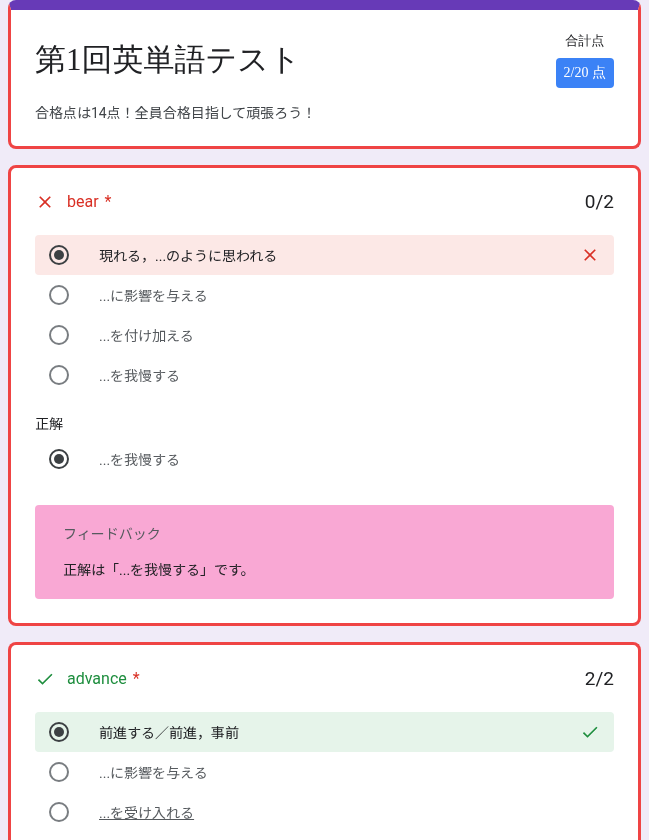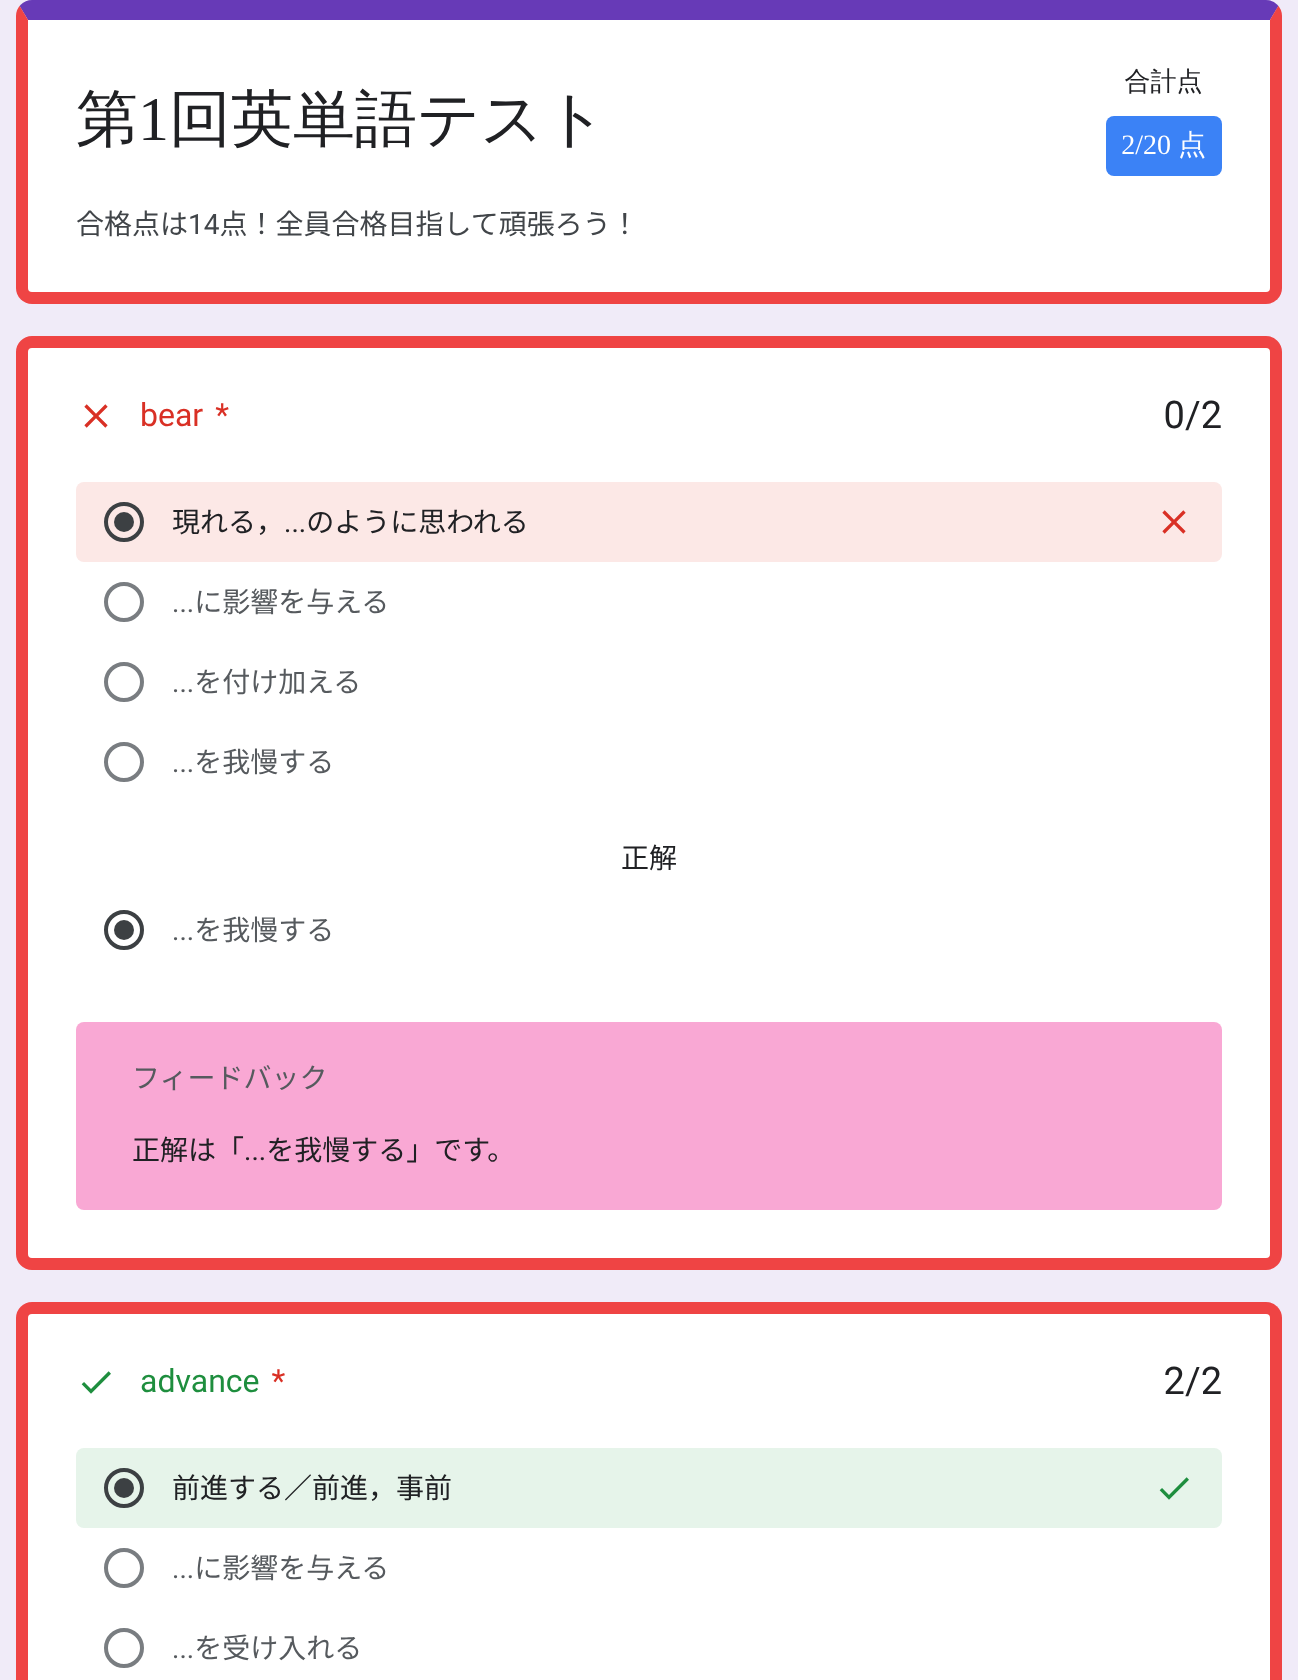--- a/index.html
+++ b/index.html
@@ -5,21 +5,21 @@
   * { box-sizing: border-box; margin: 0; padding: 0; }
   body {
     font-family: -apple-system, BlinkMacSystemFont, "Segoe UI", Roboto, "Hiragino Kaku Gothic ProN", "Noto Sans JP", Meiryo, sans-serif;
     background: #f0ebf8;
     width: 649px;
     padding: 0;
   }
   .card {
     background: #fff;
     border-radius: 8px;
-    border: 6px solid #ef4444;
+    border: 3px solid #ef4444;
     margin: 0 8px 16px 8px;
     position: relative;
     overflow: hidden;
   }
   .header-card {
     border-top: 10px solid #673ab7;
     padding: 22px 24px 24px 24px;
   }
   .header-row {
     display: flex;
@@ -73,41 +73,41 @@
   }
   .q-title { font-size: 16px; }
   .q-title .ast { color: #d93025; margin-left: 2px; }
   .wrong .q-title { color: #d93025; }
   .correct .q-title { color: #1e8e3e; }
   .q-points { font-size: 19px; color: #202124; }
   .icon { width: 20px; height: 20px; display: inline-flex; align-items: center; justify-content: center; flex-shrink: 0; }
   .option {
     display: flex;
     align-items: center;
-    gap: 14px;
+    gap: 30px;
     padding: 10px 14px;
     font-size: 14px;
     color: #565a5e;
     position: relative;
   }
   .option .label { flex: 1; }
   .opt-wrong { background: #fce8e6; border-radius: 4px; color: #202124; }
   .opt-correct { background: #e6f4ea; border-radius: 4px; color: #202124; }
   .radio {
     width: 20px; height: 20px; border-radius: 50%;
     border: 2px solid #797d81;
     display: inline-flex; align-items: center; justify-content: center;
     flex-shrink: 0;
   }
   .radio.selected { border-color: #3c4043; }
   .radio.selected::after {
     content: ""; width: 10px; height: 10px; border-radius: 50%; background: #3c4043;
   }
   .correct-label {
-    font-size: 14px; color: #202124; margin: 18px 0 6px 0; text-align: center;
+    font-size: 14px; color: #202124; margin: 18px 0 6px 0;
   }
   .feedback {
     background: #f9a8d4;
     padding: 18px 16px 20px 28px;
     border-radius: 4px;
     margin-top: 26px;
   }
   .fb-title { font-size: 14px; color: #565a5e; margin-bottom: 16px; }
   .fb-body { font-size: 14px; color: #202124; }
   .option .mark-icon {
@@ -200,17 +200,17 @@
     <span class="icon mark-icon">
       <svg viewBox="0 0 24 24" width="20" height="20">
           <path fill="#1e8e3e" d="M9 16.17 4.83 12l-1.42 1.41L9 19 21 7l-1.41-1.41z"></path>
         </svg>
     </span>
   </div>
   <div class="option">
     <span class="radio"></span>
     <span class="label">...に影響を与える</span>
   </div>
-  <div class="option" style="padding-bottom:0;">
+  <div class="option" style="padding-bottom:0;text-decoration:underline;">
     <span class="radio"></span>
     <span class="label">...を受け入れる</span>
   </div>
 </div>
 
 </body></html>

